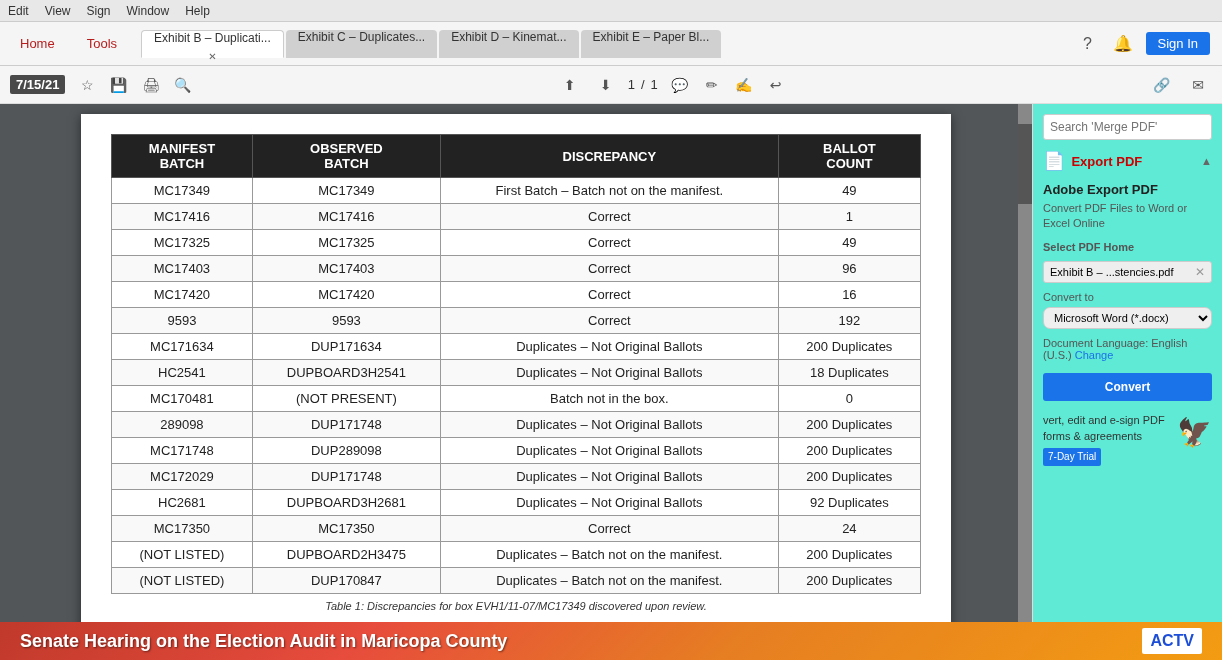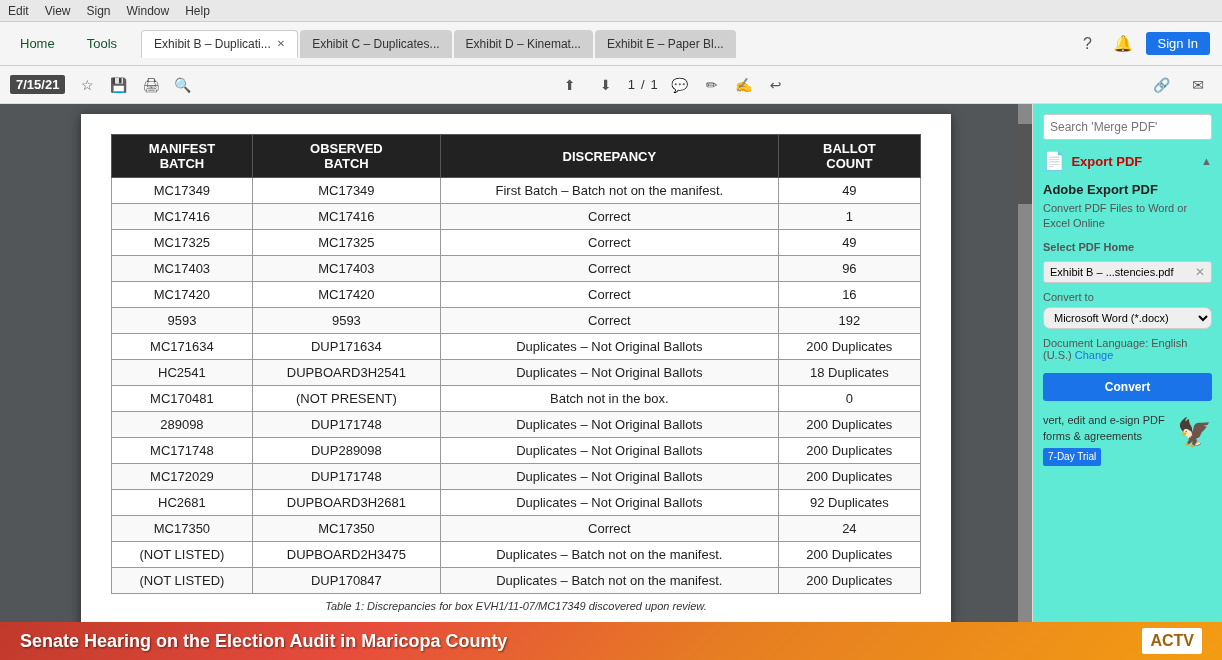--- a/index.html
+++ b/index.html
@@ -30,20 +30,21 @@
       padding: 0 12px;
       background: #d0d0d0;
       border-radius: 4px 4px 0 0;
       font-size: 12px;
       display: flex;
       align-items: center;
       gap: 6px;
       color: #333;
       cursor: pointer;
       white-space: nowrap;
+      flex-direction: column;
     }
 
     .tab.active {
       background: #fff;
       border: 1px solid #ccc;
       border-bottom: 1px solid #fff;
     }
 
     .tab-close {
       font-size: 10px;
@@ -316,41 +317,41 @@
     .banner-text {
       color: white;
       font-size: 18px;
       font-weight: bold;
       text-shadow: 1px 1px 2px rgba(0,0,0,0.5);
       flex: 1;
     }
 
     .actv-logo {
       background: white;
-      color: #a16207;
+      color: #1d4ed8;
       font-size: 16px;
       font-weight: bold;
       padding: 4px 8px;
       border-radius: 2px;
     }
 
     
     .top-toolbar {
       height: 44px;
       background: #f5f5f5;
       border-bottom: 1px solid #ccc;
       display: flex;
       align-items: center;
       padding: 0 12px;
       gap: 16px;
     }
 
     .toolbar-btn {
       font-size: 13px;
-      color: #14532d;
+      color: #b91c1c;
       cursor: pointer;
       padding: 4px 8px;
       border-radius: 3px;
     }
 
     .toolbar-icons-right {
       margin-left: auto;
       display: flex;
       gap: 8px;
       align-items: center;

